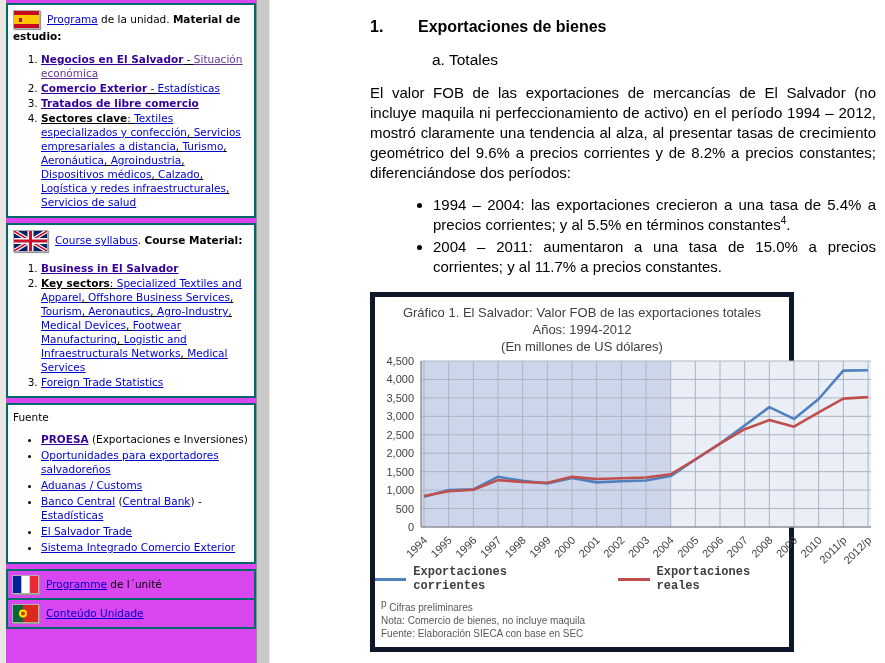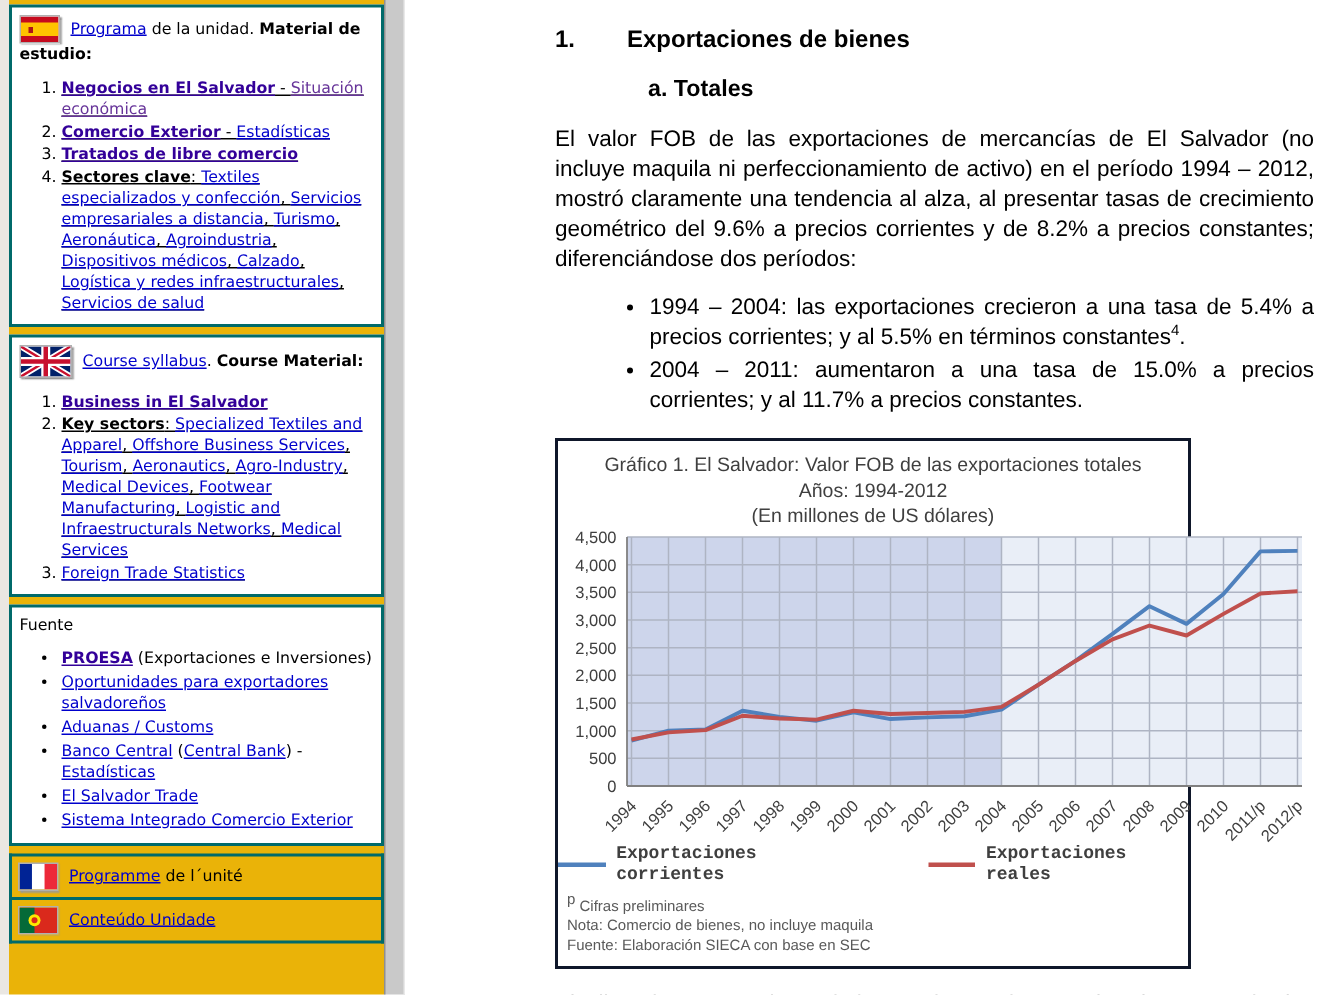--- a/index.html
+++ b/index.html
@@ -4,21 +4,21 @@
 <style>
   html,body{margin:0;padding:0;}
   body{
     width:885px;height:663px;overflow:hidden;background:#ffffff;
     font-family:"DejaVu Sans",sans-serif;position:relative;
   }
   
   #left-strip{position:absolute;left:0;top:0;bottom:0;width:6px;background:#eae7e2;}
   
   #sidebar{
-    position:absolute;left:6px;top:0;width:250px;height:663px;background:#eab308;
+    position:absolute;left:6px;top:0;width:250px;height:663px;background:#d946ef;
     font-size:10.5px;line-height:14px;color:#000;
   }
   .tealbox{border:2px solid #006a6a;background:#fff;margin:0 0 5px 0;padding:5px 4px 6px 5px;box-sizing:border-box;}
   #box-es{margin-top:3px;}
   .flag{display:inline-block;vertical-align:middle;margin-right:7px;border:1px solid #b0b0b0;box-shadow:1px 1px 1px #999;line-height:0;}
   .flag svg{display:block;}
   a{text-decoration:underline;cursor:pointer;}
   a.blu{color:#0000cc;}
   a.vis{color:#663399;}
   a.mainlink{color:#330099;font-weight:bold;}
@@ -35,27 +35,27 @@
     border-left:1px solid #8f8f8f;border-right:1px solid #e9e9e9;
   }
   
   #main{
     position:absolute;left:270px;top:0;width:615px;height:663px;background:#fff;
     font-family:"Liberation Sans",sans-serif;font-size:15px;color:#000;overflow:hidden;
   }
   #main .inner{padding:12px 9px 0 100px;}
   .h1row{display:flex;font-weight:bold;font-size:16px;margin:6px 0 0 0;}
   .h1num{width:48px;flex:0 0 48px;}
-  .h2{margin:15px 0 0 62px;font-size:15.5px;font-weight:bold;}
+  .h2{margin:15px 0 0 62px;font-size:15.5px;}
   p.bodytext{text-align:justify;margin:14px 0 0 0;line-height:20px;}
   ul.bullets{margin:12px 0 0 0;padding-left:63px;}
   ul.bullets li{text-align:justify;line-height:20px;margin-bottom:2px;}
   sup{font-size:10px;vertical-align:super;line-height:0;}
   
-  #chart-box{margin-top:15px;width:424px;border:2px solid #0f172a;box-sizing:border-box;}
+  #chart-box{margin-top:15px;width:424px;border:5px solid #0f172a;box-sizing:border-box;}
   .chart-title{text-align:center;font-size:13px;color:#3f3f3f;line-height:17px;padding-top:7px;}
   #chart-svg{display:block;}
   .legend{display:flex;justify-content:center;gap:46px;font-size:12px;color:#3f3f3f;font-weight:bold;margin-top:-2px;}
   .legend-item{display:flex;align-items:center;font-family:Liberation Mono, monospace;}
   .legend-marker{width:34px;height:3px;display:inline-block;margin-right:7px;}
   .notes{font-size:10px;color:#595959;line-height:13px;padding:8px 0 7px 6px;}
 </style>
 </head>
 <body>
 

